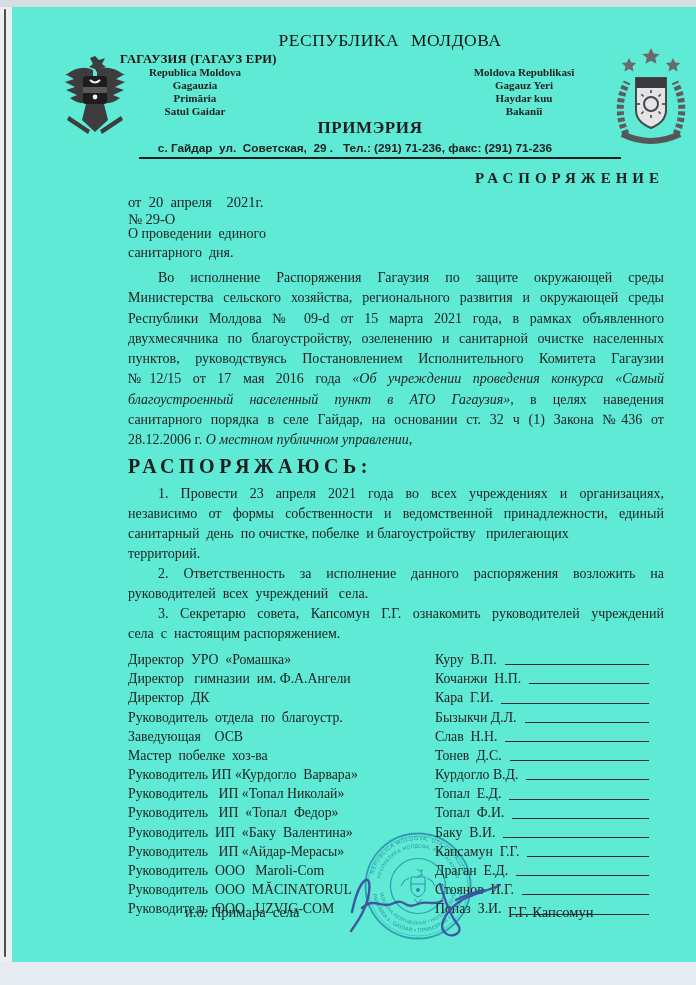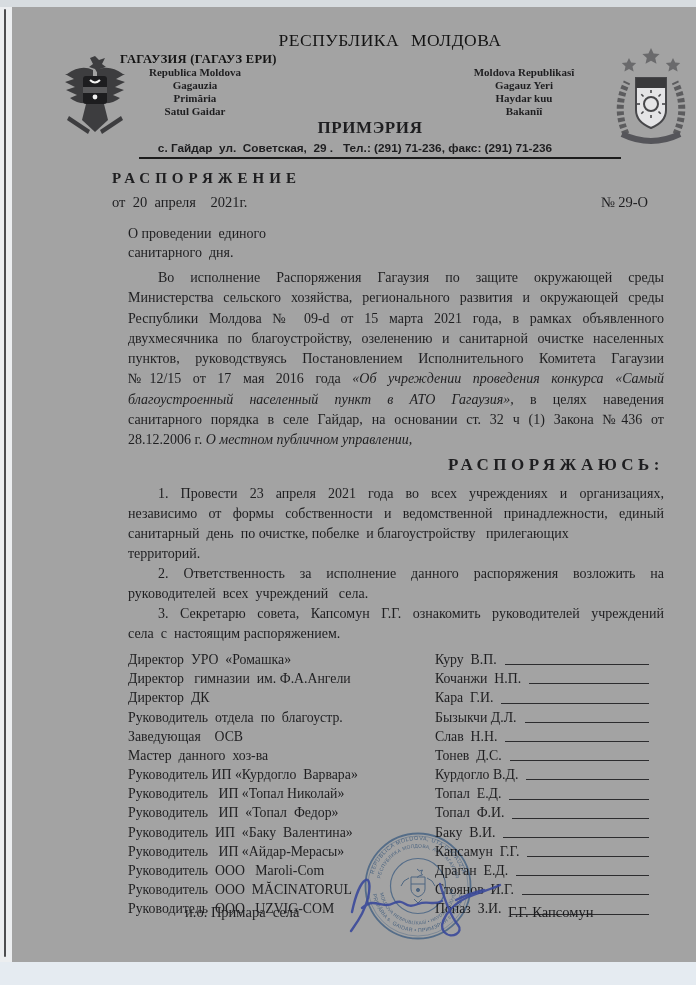--- a/index.html
+++ b/index.html
@@ -1,18 +1,18 @@
 <!DOCTYPE html>
 <html><head>
 <meta charset="utf-8">
 <style>
   html,body{margin:0;padding:0;background:#dfe3e7;}
   .page{
     position:relative;width:696px;height:985px;margin:0 auto;
-    background:#a3a3a3;overflow:hidden;
+    background:#5eead4;overflow:hidden;
     font-family:"Liberation Serif","DejaVu Serif",serif;
     color:#1e1e20;
   }
   
   .edge-top{position:absolute;left:0;top:0;width:696px;height:7px;background:#d7dce0;}
   .edge-left{position:absolute;left:0;top:7px;width:12px;height:955px;background:#eceef0;}
   .scan-line{position:absolute;left:4px;top:9px;width:2px;height:948px;background:#4d4d4f;border-radius:1px;}
   .edge-bottom{position:absolute;left:0;top:962px;width:696px;height:23px;background:#e5ebf1;}
 
   
@@ -30,28 +30,28 @@
     font-size:17px;font-weight:bold;letter-spacing:.6px;}
   .h-address{position:absolute;left:85px;top:141px;width:540px;text-align:center;
     font-family:"Liberation Sans","DejaVu Sans",sans-serif;
     font-size:11.8px;font-weight:bold;white-space:pre-wrap;}
   .h-rule{position:absolute;left:139px;top:157px;width:482px;height:2px;background:#1b1b1b;}
   .arms{position:absolute;}
   .arms-left{left:54px;top:52px;}
   .arms-right{left:612px;top:46px;}
 
   
-  .doc-type{position:absolute;left:112px;top:170px;width:536px;text-align:left;
+  .doc-type{position:absolute;left:128px;top:170px;width:536px;text-align:right;
     font-size:15px;font-weight:600;letter-spacing:5px;}
-  .date-row{position:absolute;left:112px;top:194px;width:536px;display:flex;
-    justify-content:space-between;font-size:14.5px;white-space:pre-wrap;}
+  .date-row{position:absolute;left:128px;top:194px;width:536px;display:flex;
+    justify-content:space-between;font-size:14.5px;white-space:pre-wrap;flex-direction:column;}
   .subject{position:absolute;left:128px;top:224px;font-size:14px;line-height:19px;white-space:pre-wrap;}
   .preamble{position:absolute;left:128px;top:268px;width:536px;font-size:14px;line-height:20.3px;}
-  .decree{position:absolute;left:128px;top:455px;width:536px;text-align:right;
-    font-size:17px;font-weight:600;letter-spacing:4.5px;}
+  .decree{position:absolute;left:128px;top:455px;width:536px;text-align:left;
+    font-size:20px;font-weight:600;letter-spacing:4.5px;}
   .items{position:absolute;left:128px;top:484px;width:536px;font-size:14px;line-height:20px;}
   .tl{min-height:1em;}
   .tl.ind{text-indent:30px;}
   .tl.just{text-align:justify;text-align-last:justify;}
   .tl.pre{white-space:pre-wrap;}
   .tl em{font-style:italic;}
 
   
   .assignees{position:absolute;left:128px;top:650px;width:523px;font-size:13.8px;}
   .arow{display:flex;align-items:flex-end;height:19.2px;line-height:19.2px;}
@@ -195,21 +195,21 @@
         <span class="apos">Руководитель  отдела  по  благоустр.</span>
         <span class="aname">Бызыкчи Д.Л.</span>
         <span class="aline"></span>
       </div>
       <div class="arow">
         <span class="apos">Заведующая    ОСВ</span>
         <span class="aname">Слав  Н.Н.</span>
         <span class="aline"></span>
       </div>
       <div class="arow">
-        <span class="apos">Мастер  данного  хоз-ва</span>
+        <span class="apos">Мастер  побелке  хоз-ва</span>
         <span class="aname">Тонев  Д.С.</span>
         <span class="aline"></span>
       </div>
       <div class="arow">
         <span class="apos">Руководитель ИП «Курдогло  Варвара»</span>
         <span class="aname">Курдогло В.Д.</span>
         <span class="aline"></span>
       </div>
       <div class="arow">
         <span class="apos">Руководитель   ИП «Топал Николай»</span>

